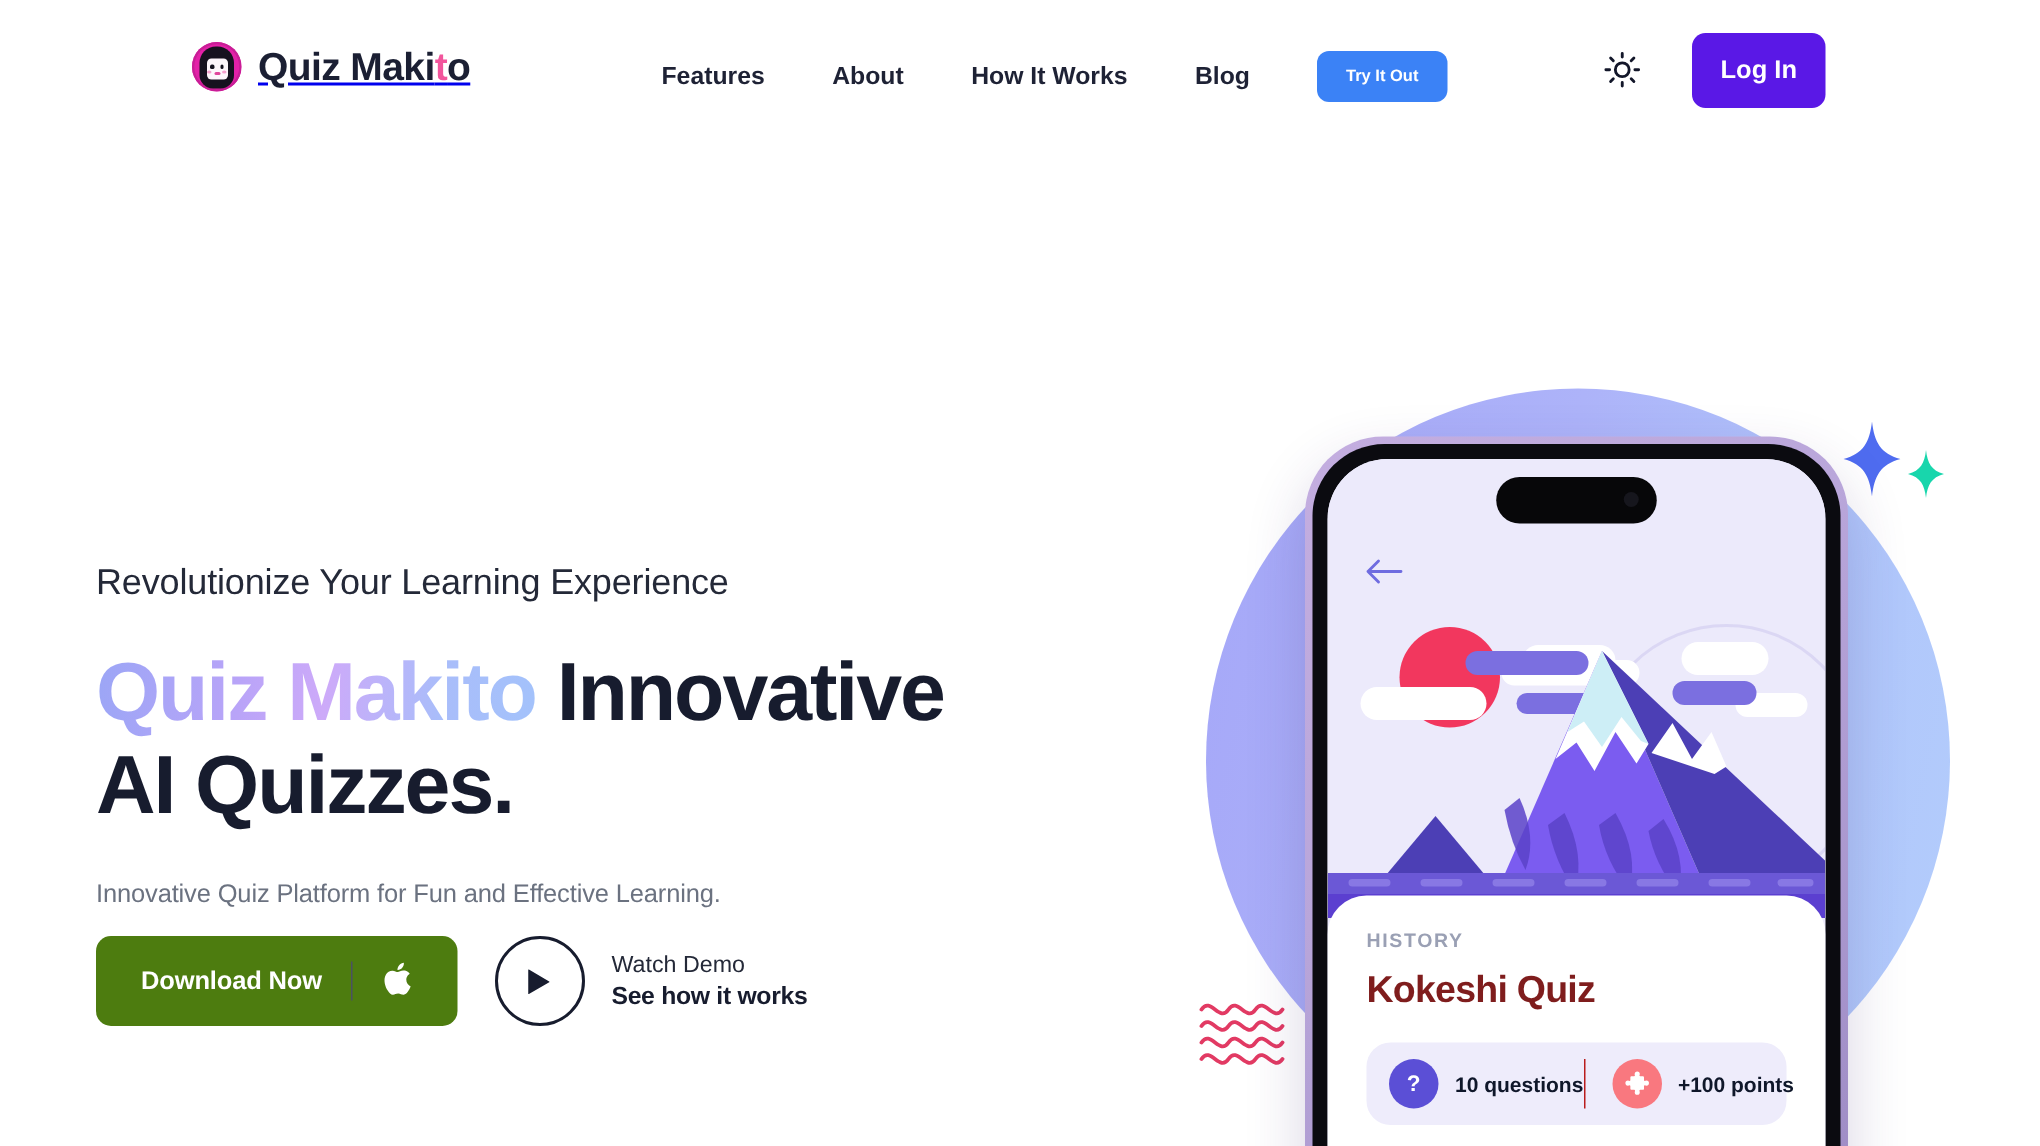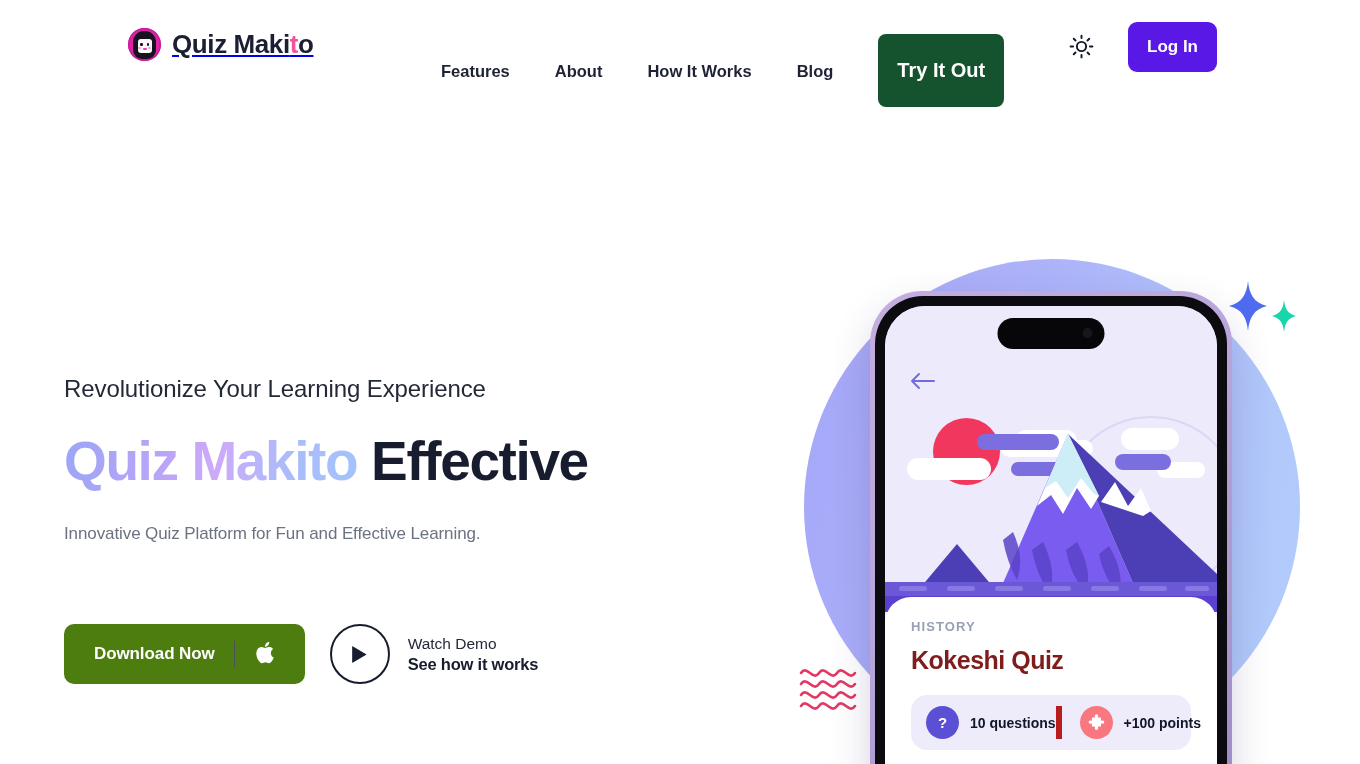--- a/index.html
+++ b/index.html
@@ -63,23 +63,23 @@
     display:flex; align-items:center; gap:11px;
   }
   .nav-link {
     font-size:16.5px; font-weight:600; color:#1e2235;
     text-decoration:none; white-space:nowrap; padding:0 17px;
     line-height:26px; cursor:pointer;
   }
   .nav-link:first-child { padding-left:0; }
   .nav-cta {
     margin-left:17px;
-    background:#14532d; color:#ffffff;
-    font-size:20px; font-weight:700;
-    padding:25px 19px; border-radius:8px;
+    background:#3b82f6; color:#ffffff;
+    font-size:11px; font-weight:700;
+    padding:11px 19px; border-radius:8px;
     border:none; cursor:pointer; white-space:nowrap;
     font-family:"Liberation Sans", sans-serif;
   }
 
   .theme-toggle {
     position:absolute; left:1068px; top:33px;
     width:27px; height:27px; cursor:pointer;
     background:none; border:none; padding:0;
   }
   .login-btn {
@@ -213,21 +213,21 @@
   }
   .card .title {
     margin-top:12px; font-size:25px; font-weight:700;
     color:#7f1d1d; letter-spacing:-0.5px;
   }
   .stats {
     margin-top:20px; height:55px; background:#eeecfb;
     border-radius:16px; display:flex; align-items:center;
   }
   .stat { flex:1; display:flex; align-items:center; gap:11px; padding-left:15px; }
-  .stat + .stat { border-left:6px solid #b91c1c; padding-left:18px; }
+  .stat + .stat { border-left:1px solid #b91c1c; padding-left:18px; }
   .stat .badge {
     width:33px; height:33px; border-radius:50%;
     display:flex; align-items:center; justify-content:center;
     flex:none;
   }
   .stat .badge.purple { background:#5b4fd6; }
   .stat .badge.red { background:#f9787f; }
   .stat .badge .q { color:#fff; font-size:15px; font-weight:700; }
   .stat .txt { font-size:14px; font-weight:700; color:#0f172a; white-space:nowrap; }
 </style>
@@ -264,21 +264,21 @@
         <circle cx="12" cy="12" r="4.1"></circle>
         <path d="M12 2.3v2.2M12 19.5v2.2M2.3 12h2.2M19.5 12h2.2M5.1 5.1l1.6 1.6M17.3 17.3l1.6 1.6M18.9 5.1l-1.6 1.6M6.7 17.3l-1.6 1.6"></path>
       </svg>
     </button>
 
     <button class="login-btn">Log In</button>
   </header>
 
   <section class="hero-left">
     <div class="eyebrow">Revolutionize Your Learning Experience</div>
-    <h1 class="headline"><span class="grad">Quiz Makito</span><span> Effective</span><br></h1>
+    <h1 class="headline"><span class="grad">Quiz Makito</span><span> Innovative</span><br><span>AI Quizzes.</span></h1>
     <p class="subtext">Innovative Quiz Platform for Fun and Effective Learning.</p>
   </section>
 
   <div class="cta-row">
     <button class="download-btn">
       <span class="dl-label">Download Now</span>
       <span class="sep"></span>
       <span class="apple">
         <svg width="21" height="25" viewBox="0 0 18 22" fill="#ffffff">
           <path d="M14.6 11.6c0-2.4 1.9-3.5 2-3.6-1.1-1.6-2.8-1.8-3.4-1.8-1.5-.15-2.9.85-3.6.85-.75 0-1.9-.83-3.1-.81-1.6.02-3.1.93-3.9 2.36-1.66 2.88-.42 7.14 1.2 9.47.79 1.14 1.73 2.42 2.97 2.37 1.19-.05 1.64-.77 3.08-.77s1.85.77 3.11.74c1.29-.02 2.1-1.16 2.89-2.31.91-1.33 1.29-2.61 1.31-2.68-.03-.01-2.51-.96-2.54-3.82z"></path>

